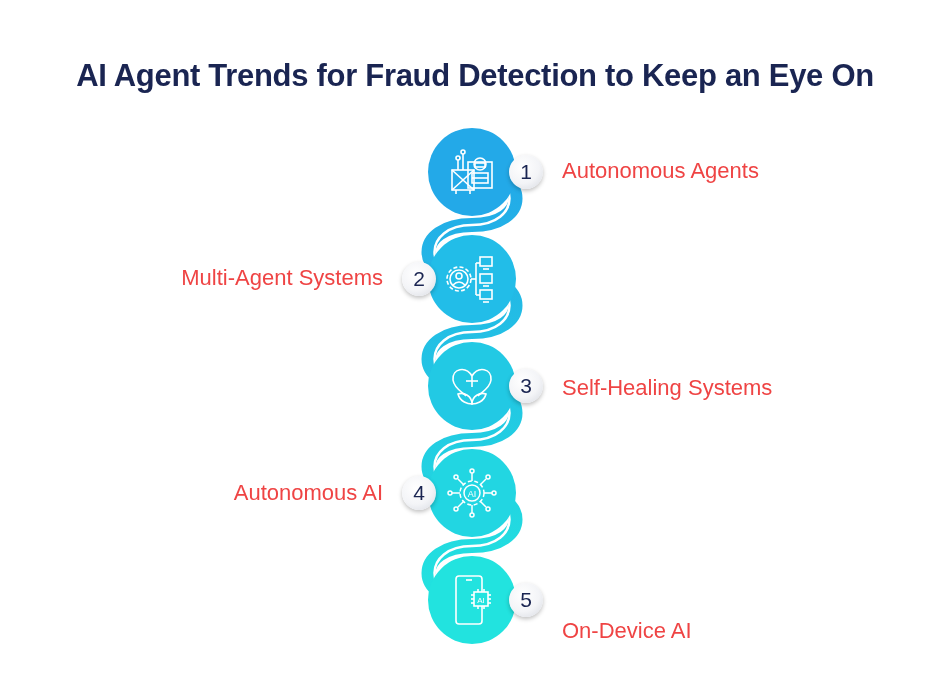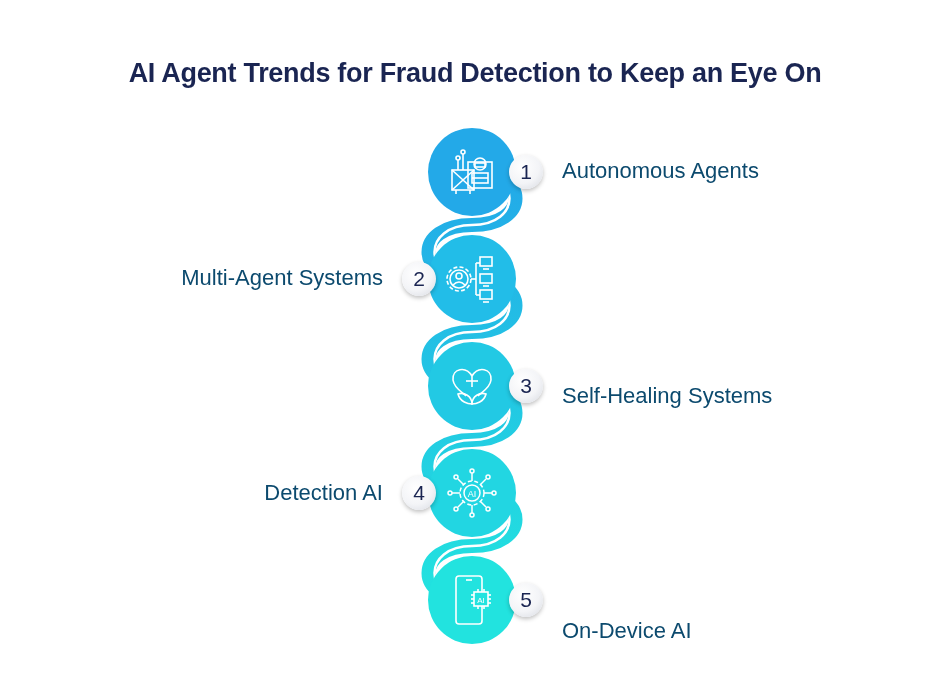--- a/index.html
+++ b/index.html
@@ -1,22 +1,22 @@
 <!DOCTYPE html>
 <html><head>
 <meta charset="utf-8">
 <style>
   html,body{margin:0;padding:0;background:#ffffff;}
   body{width:950px;height:691px;position:relative;overflow:hidden;font-family:"Liberation Sans","DejaVu Sans",sans-serif;}
-  .title{position:absolute;left:0;top:58px;width:950px;text-align:center;font-size:27px;font-weight:bold;color:#1a2552;letter-spacing:-0.3px;}
+  .title{position:absolute;left:0;top:58px;width:950px;text-align:center;font-size:31px;font-weight:bold;color:#1a2552;letter-spacing:-0.3px;}
   svg.path{position:absolute;left:0;top:0;}
   .circle{position:absolute;width:88px;height:88px;border-radius:50%;text-decoration:underline;}
   .icon{position:absolute;left:0;top:0;width:88px;height:88px;}
   .badge{position:absolute;width:34px;height:34px;border-radius:50%;background:radial-gradient(circle at 40% 35%,#ffffff 0%,#f3f4f7 55%,#d6d9e0 100%);box-shadow:0 2px 4px rgba(0,0,0,0.25);color:#1a2552;font-size:21px;text-align:center;line-height:34px;}
-  .label{position:absolute;font-size:22px;color:#0c4a6e;white-space:nowrap;line-height:28px;}
+  .label{position:absolute;font-size:22px;color:#ef4444;white-space:nowrap;line-height:28px;}
   .label.right{left:562px;}
   .label.left{right:567px;text-align:right;margin-left:16px;}
 </style>
 </head>
 <body>
 
 <div class="title">AI Agent Trends for Fraud Detection to Keep an Eye On</div>
 
 <svg class="path" width="950" height="691" viewBox="0 0 950 691">
   <defs>
@@ -74,21 +74,21 @@
 <div class="circle" style="left:428px;top:342px;background:#22c9e4;">
   <svg class="icon" viewBox="0 0 88 88" fill="none" stroke="#fff" stroke-width="1.6">
     <path d="M44 34 C38 24, 24 26, 25 38 C26 46, 34 50, 38 54 M44 34 C50 24, 64 26, 63 38 C62 46, 54 50, 50 54"></path>
     <line x1="44" y1="33" x2="44" y2="45"></line>
       <line x1="38" y1="39" x2="50" y2="39"></line>
     <path d="M44 62 C44 54, 36 50, 30 52 C32 60, 40 62, 44 62 Z"></path>
     <path d="M44 62 C44 54, 52 50, 58 52 C56 60, 48 62, 44 62 Z"></path>
   </svg>
 </div>
 <div class="badge" style="left:509px;top:369px;">3</div>
-<div class="label right" style="top:382px;">Self-Healing Systems</div>
+<div class="label right" style="top:374px;">Self-Healing Systems</div>
 
 <div class="circle" style="left:428px;top:449px;background:#22d6e2;">
   <svg class="icon" viewBox="0 0 88 88" fill="none" stroke="#fff" stroke-width="1.5">
     <circle cx="44" cy="44" r="8"></circle>
     <circle cx="44" cy="44" r="12" stroke-dasharray="4 2.5"></circle>
     <text x="44" y="47.5" font-size="9" fill="#fff" stroke="none" text-anchor="middle" font-family="Liberation Sans, sans-serif">AI</text>
     <line x1="44" y1="32" x2="44" y2="24"></line>
       <circle cx="44" cy="22" r="2"></circle>
     <line x1="44" y1="56" x2="44" y2="64"></line>
       <circle cx="44" cy="66" r="2"></circle>
@@ -100,21 +100,21 @@
       <circle cx="60" cy="28" r="2"></circle>
     <line x1="36" y1="36" x2="30" y2="30"></line>
       <circle cx="28" cy="28" r="2"></circle>
     <line x1="52" y1="52" x2="58" y2="58"></line>
       <circle cx="60" cy="60" r="2"></circle>
     <line x1="36" y1="52" x2="30" y2="58"></line>
       <circle cx="28" cy="60" r="2"></circle>
   </svg>
 </div>
 <div class="badge" style="left:402px;top:476px;">4</div>
-<div class="label left" style="top:479px;">Detection AI</div>
+<div class="label left" style="top:479px;">Autonomous AI</div>
 
 <div class="circle" style="left:428px;top:556px;background:#22e3df;">
   <svg class="icon" viewBox="0 0 88 88" fill="none" stroke="#fff" stroke-width="1.6">
     <rect x="28" y="20" width="26" height="48" rx="3"></rect>
     <line x1="38" y1="24" x2="44" y2="24"></line>
     <rect x="46" y="36" width="14" height="14" fill="#22e3df"></rect>
     <text x="53" y="46.5" font-size="8" fill="#fff" stroke="none" text-anchor="middle" font-family="Liberation Sans, sans-serif">AI</text>
     <line x1="43" y1="39" x2="46" y2="39"></line>
       <line x1="43" y1="43" x2="46" y2="43"></line>
       <line x1="43" y1="47" x2="46" y2="47"></line>

